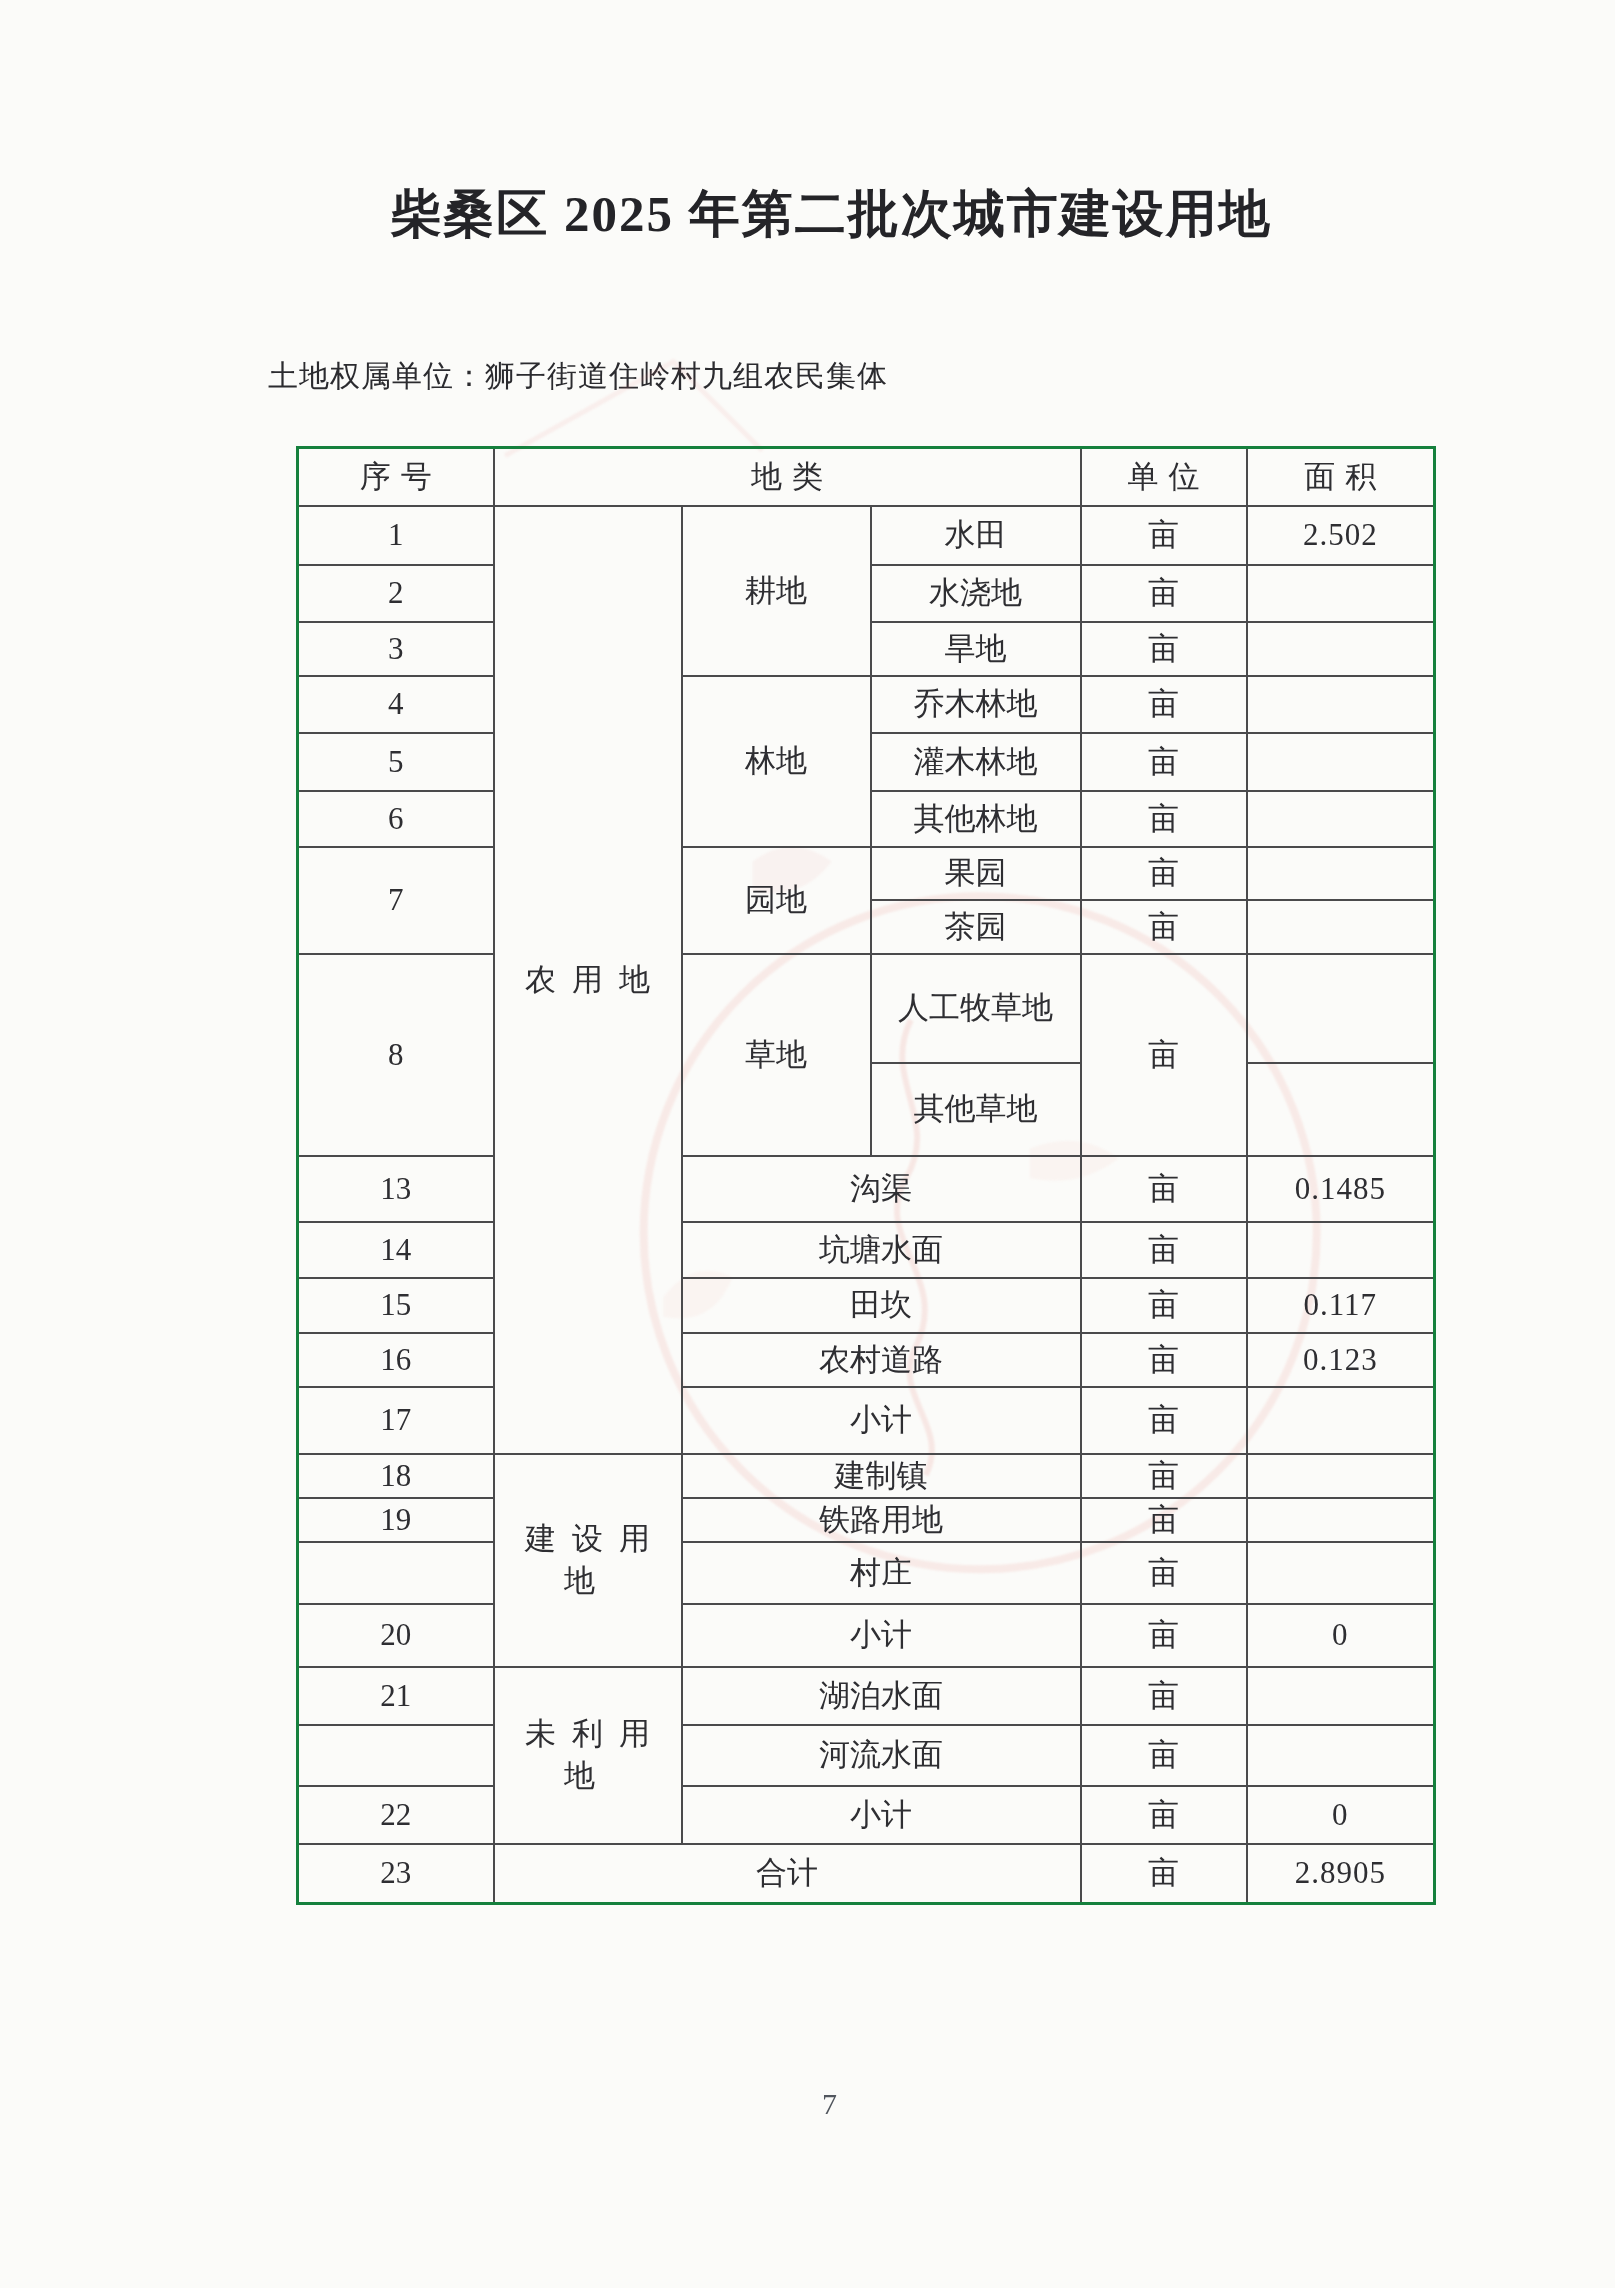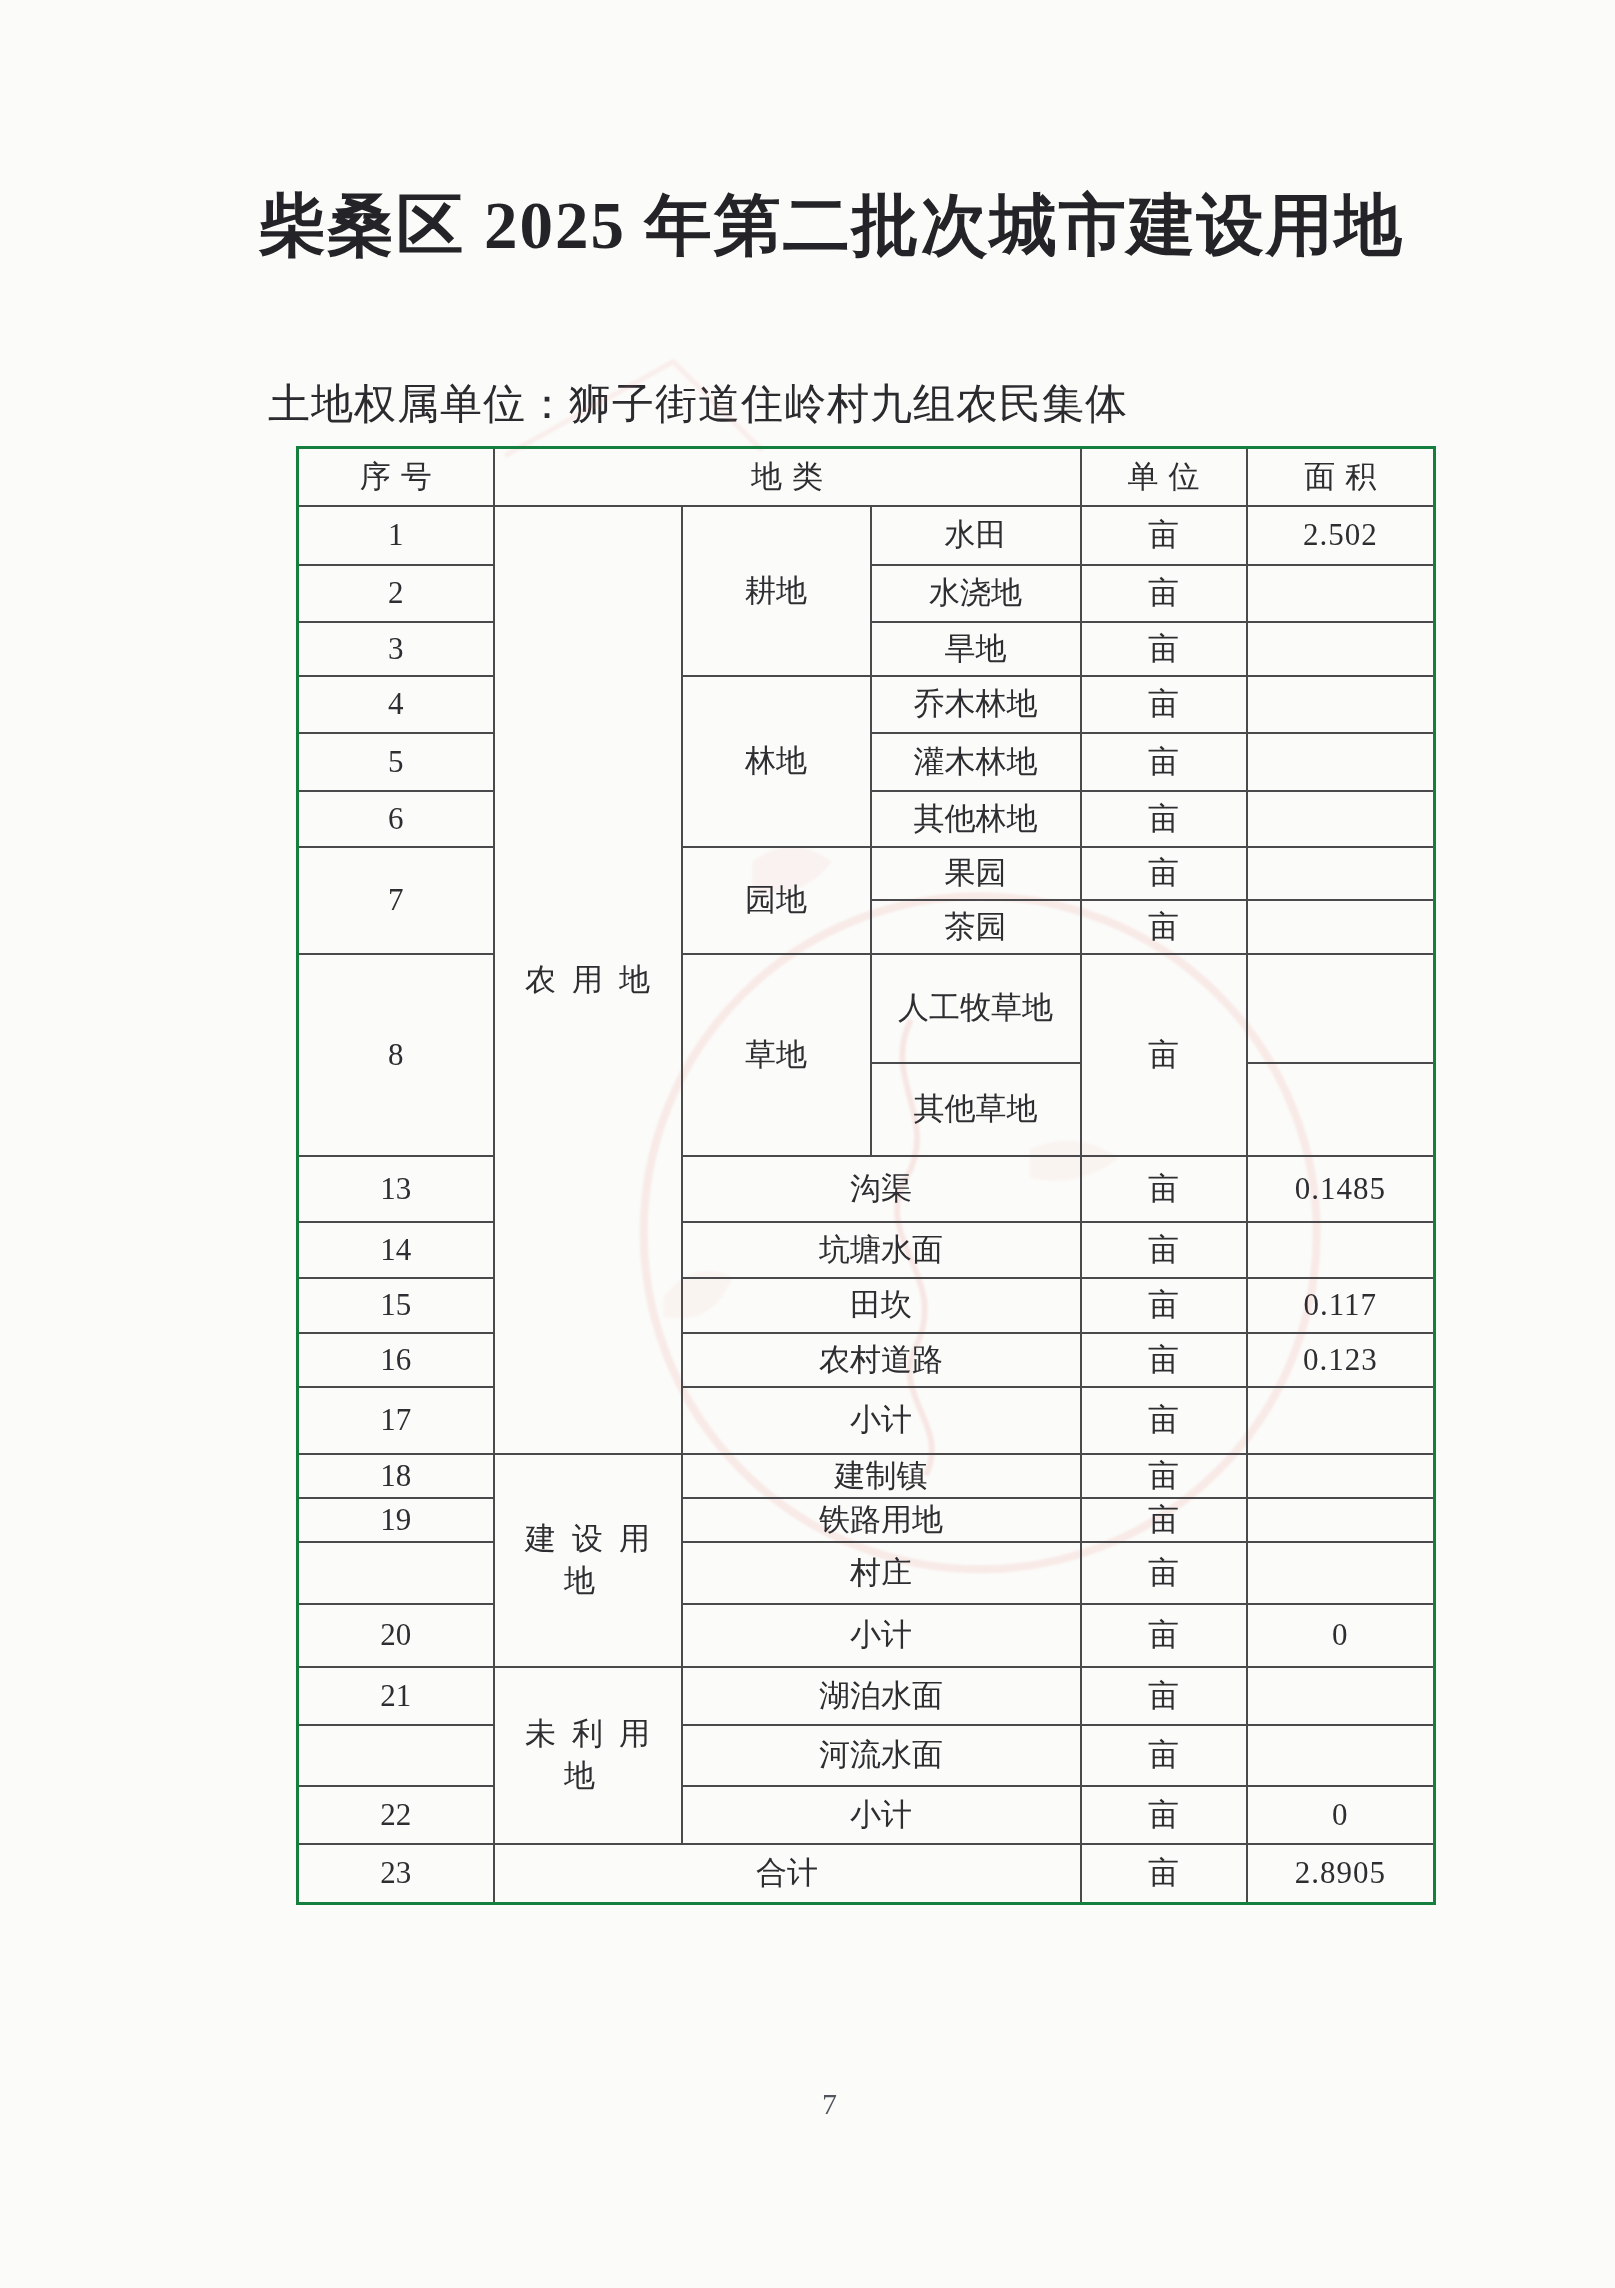--- a/index.html
+++ b/index.html
@@ -14,25 +14,25 @@
   }
   .doc-title {
     position:absolute; left:0; width:100%;
     box-sizing:border-box; padding-left:46px;
     text-align:center;
     font-weight:700;
     color:#242428;
     letter-spacing:2px;
     font-family:"Liberation Serif","DejaVu Serif",serif;
   }
-  .doc-title.line1 { top:180px; font-size:67px; }
+  .doc-title.line1 { top:180px; font-size:51px; }
   .doc-title.line2 { top:273px; font-size:50px; }
   .owner-line {
-    position:absolute; left:268px; top:376px;
-    font-size:42px; letter-spacing:1px; color:#2b2b2f;
+    position:absolute; left:268px; top:356px;
+    font-size:30px; letter-spacing:1px; color:#2b2b2f;
     white-space:nowrap;
   }
   table.land-table {
     position:absolute; left:256px; top:446px;
     width:1138px;
     border-collapse:collapse;
     table-layout:fixed;
     border:3px solid #15803d;
     margin-left:40px;
   }

